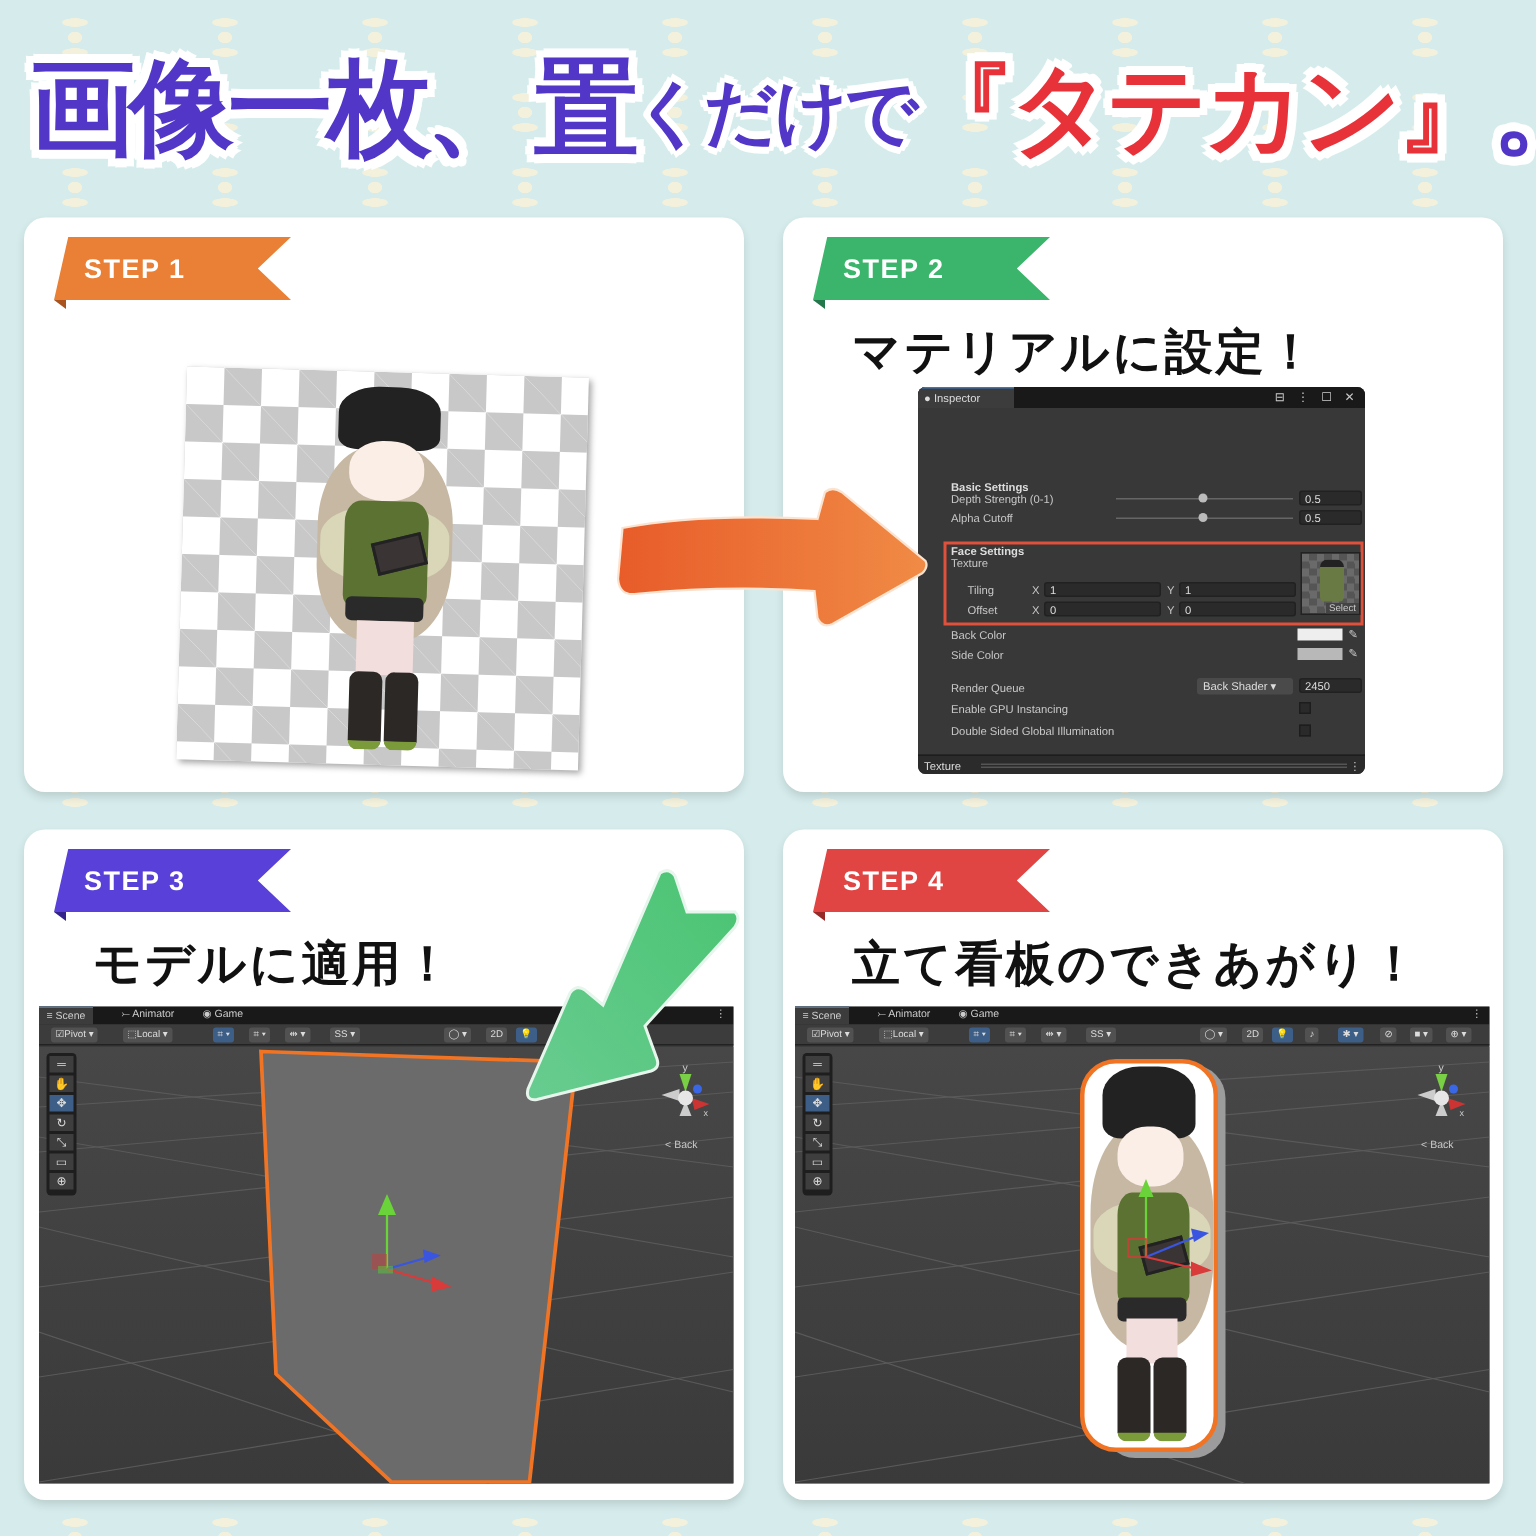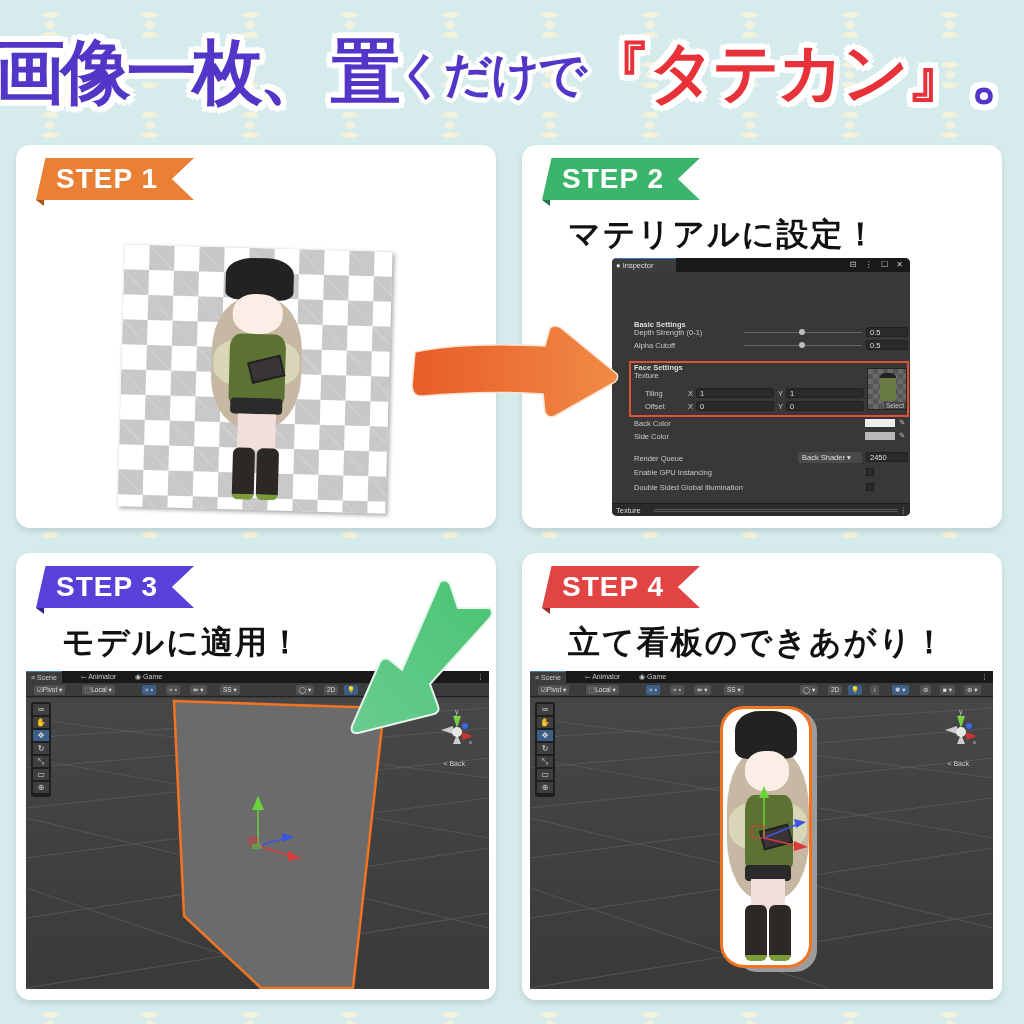--- a/index.html
+++ b/index.html
@@ -9,21 +9,21 @@
     background-image:
       radial-gradient(ellipse 9px 3px at 50% 30%, #f3f1dc 90%, transparent 100%),
       radial-gradient(ellipse 5px 4px at 50% 50%, #f3f1dc 90%, transparent 100%),
       radial-gradient(ellipse 9px 3px at 50% 70%, #f3f1dc 90%, transparent 100%);
     background-size: 100px 50px;
     font-family: "DejaVu Sans", sans-serif;
     position: relative;
   }
   .headline {
     position: absolute; left: 20px; top: 28px; width: 990px; height: 90px;
-    display: flex; align-items: center; justify-content: center;
+    display: flex; align-items: center; justify-content: space-between;
     font-family: "DejaVu Sans", sans-serif; font-weight: bold;
     white-space: nowrap;
   }
   .headline span { display: inline-block; }
   .hl-big { font-size: 70px; color: #5236c8; -webkit-text-stroke: 3px #222; paint-order: stroke fill;
     text-shadow: 0 0 0 #fff, 3px 3px 0 #fff, -3px -3px 0 #fff, 3px -3px 0 #fff, -3px 3px 0 #fff, 5px 5px 0 #fff, -5px 5px 0 #fff, 5px -5px 0 #fff, -5px -5px 0 #fff, 0 6px 0 #fff, 6px 0 0 #fff, 0 -6px 0 #fff, -6px 0 0 #fff; letter-spacing: -4px; }
   .hl-small { font-size: 48px; color: #5236c8; -webkit-text-stroke: 2px #222; paint-order: stroke fill;
     text-shadow: 3px 3px 0 #fff, -3px -3px 0 #fff, 3px -3px 0 #fff, -3px 3px 0 #fff, 5px 0 0 #fff, -5px 0 0 #fff, 0 5px 0 #fff, 0 -5px 0 #fff; margin-top: 4px; letter-spacing: -2px; }
   .hl-red { font-size: 66px; color: #e8323a; -webkit-text-stroke: 3px #222; paint-order: stroke fill;
     text-shadow: 3px 3px 0 #fff, -3px -3px 0 #fff, 3px -3px 0 #fff, -3px 3px 0 #fff, 5px 5px 0 #fff, -5px 5px 0 #fff, 5px -5px 0 #fff, -5px -5px 0 #fff, 0 6px 0 #fff, 6px 0 0 #fff, 0 -6px 0 #fff, -6px 0 0 #fff; letter-spacing: -3px; }
@@ -33,21 +33,21 @@
     box-shadow: 0 3px 6px rgba(0,0,0,0.12);
   }
   #card1 { left: 16px; top: 145px; width: 480px; height: 383px; }
   #card2 { left: 522px; top: 145px; width: 480px; height: 383px; }
   #card3 { left: 16px; top: 553px; width: 480px; height: 447px; }
   #card4 { left: 522px; top: 553px; width: 480px; height: 447px; }
 
   .ribbon {
     position: absolute; left: 20px; top: 13px; width: 158px; height: 42px;
     clip-path: polygon(6% 0, 100% 0, 86% 50%, 100% 100%, 0 100%);
-    color: #fff; font-family: "Liberation Sans", sans-serif; font-weight: bold; font-size: 28px;
+    color: #fff; font-family: "Liberation Sans", sans-serif; font-weight: bold; font-size: 18px;
     padding-left: 20px; line-height: 42px; letter-spacing: 1px;
   }
   .ribbon-fold {
     position: absolute; left: 20px; top: 55px; width: 8px; height: 6px;
     clip-path: polygon(0 0, 100% 0, 100% 100%);
   }
   .step-title {
     position: absolute; left: 46px; top: 68px; font-size: 32px; font-weight: bold; color: #111;
     font-family: "DejaVu Sans", sans-serif; letter-spacing: 2px;
   }

